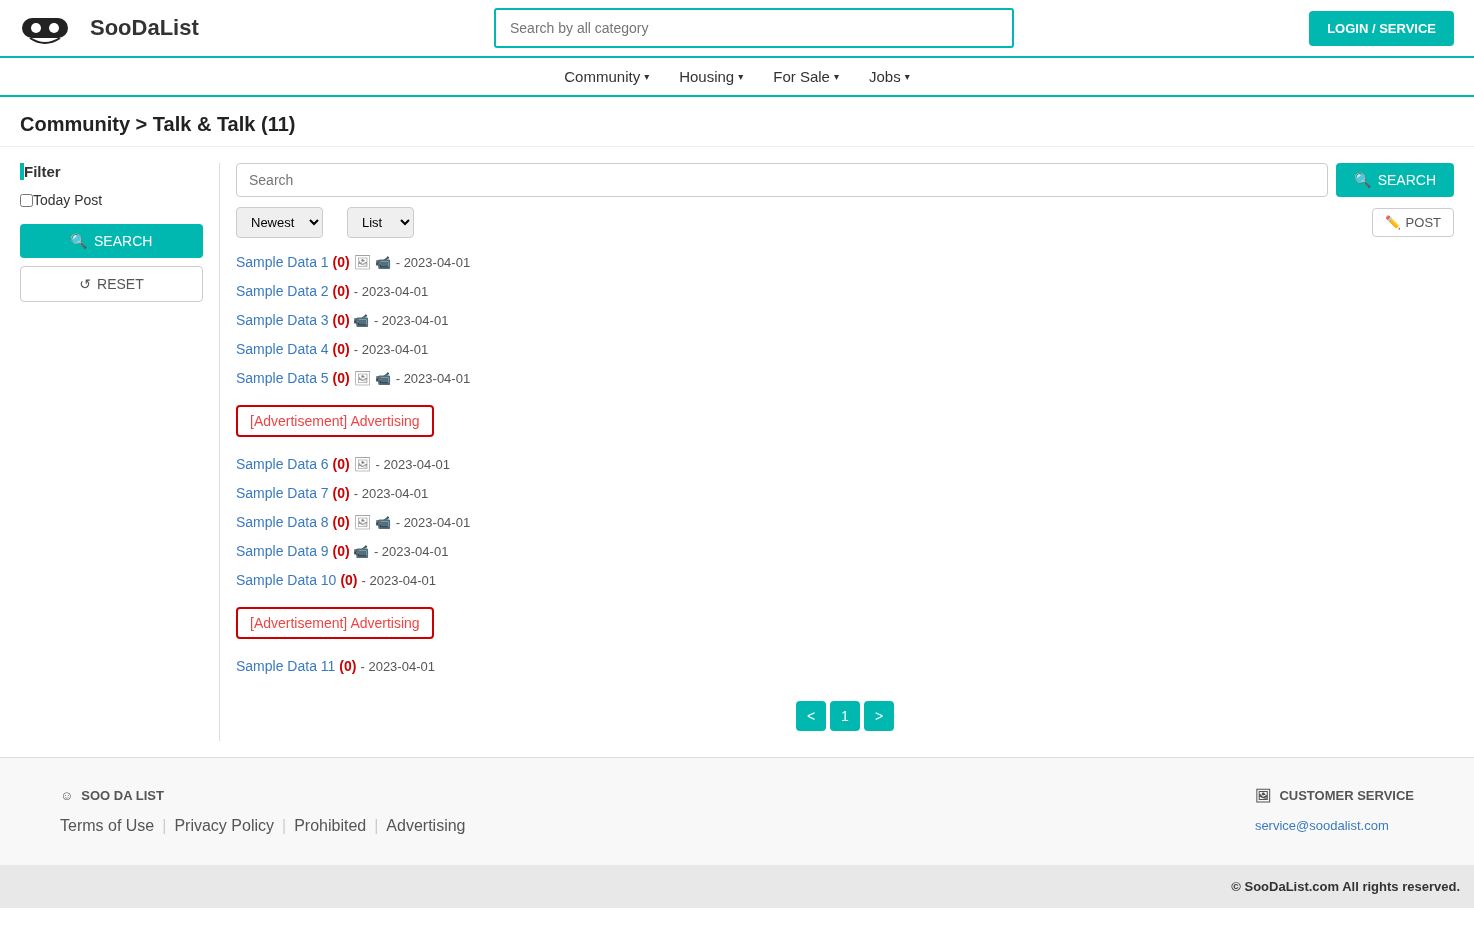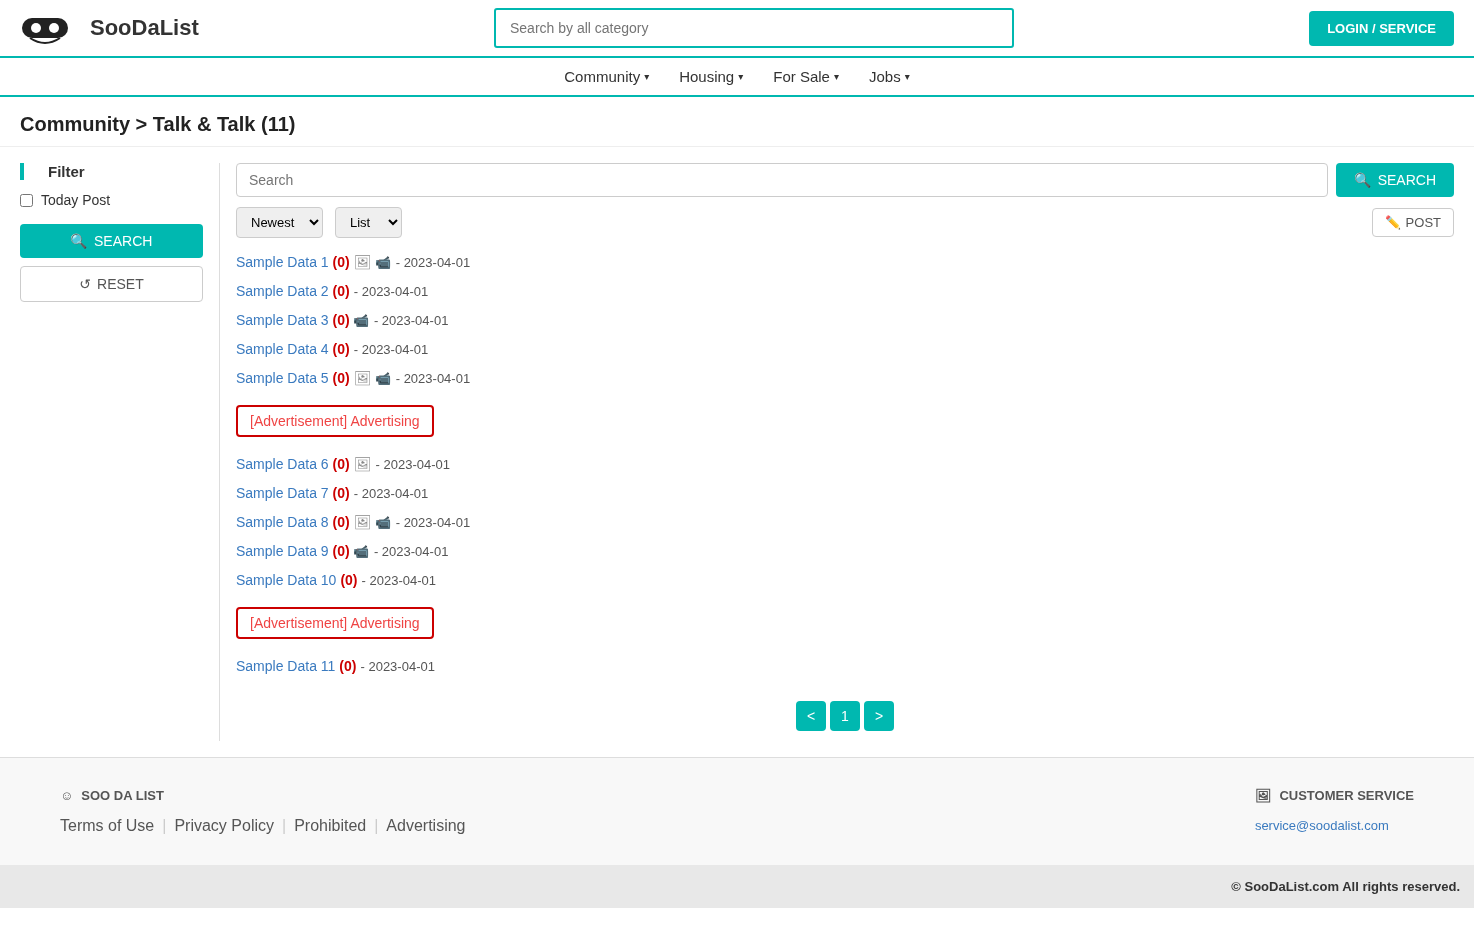--- a/index.html
+++ b/index.html
@@ -95,26 +95,25 @@
     .sidebar {
       width: 200px;
       flex-shrink: 0;
     }
     .filter-title {
       font-size: 15px;
       font-weight: bold;
       color: #333;
       margin-bottom: 12px;
       border-left: 4px solid #00b8b0;
-      padding-left: 24px;
+      padding-left: 0;
     }
     .filter-checkbox-row {
       display: flex;
       align-items: center;
-      gap: 8px;
       margin-bottom: 16px;
       font-size: 14px;
     }
     .filter-checkbox-row input[type="checkbox"] { cursor: pointer; }
     .sidebar-search-btn {
       width: 100%;
       background: #00b8b0;
       color: #fff;
       border: none;
       padding: 9px 0;
@@ -172,21 +171,21 @@
       gap: 6px;
     }
     .filters-row {
       display: flex;
       justify-content: space-between;
       align-items: center;
       margin-bottom: 10px;
     }
     .filters-left {
       display: flex;
-      gap: 12px;
+      gap: 24px;
     }
     .filter-select {
       padding: 6px 10px;
       border: 1px solid #ccc;
       border-radius: 4px;
       font-size: 13px;
       cursor: pointer;
       outline: none;
     }
     .post-btn {

